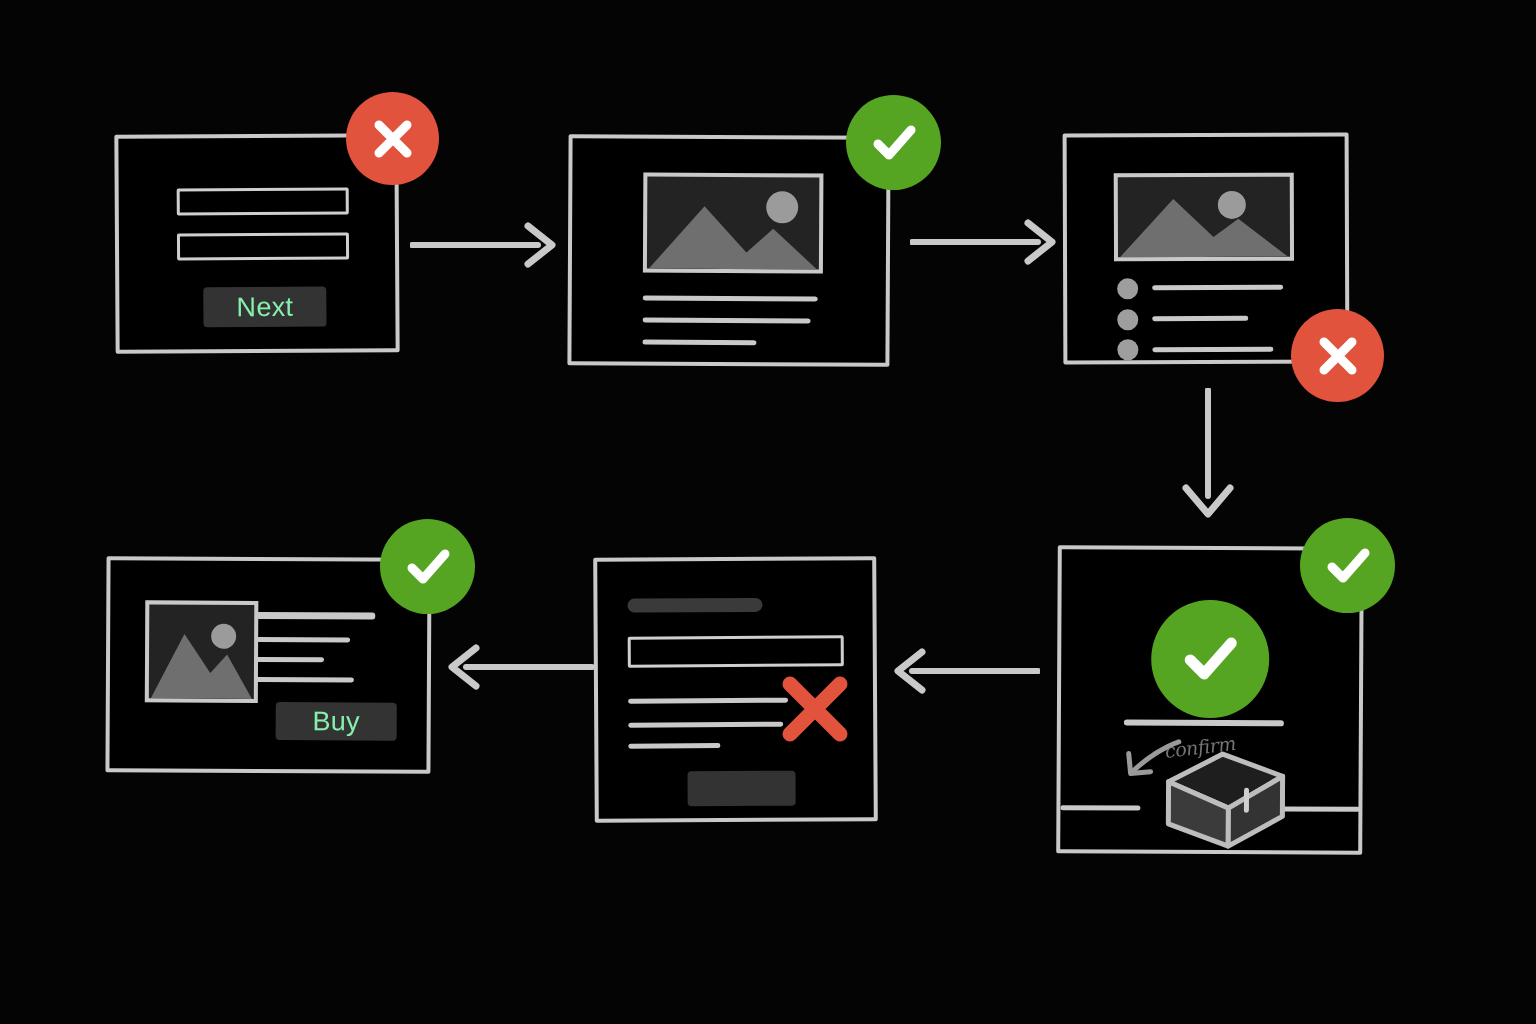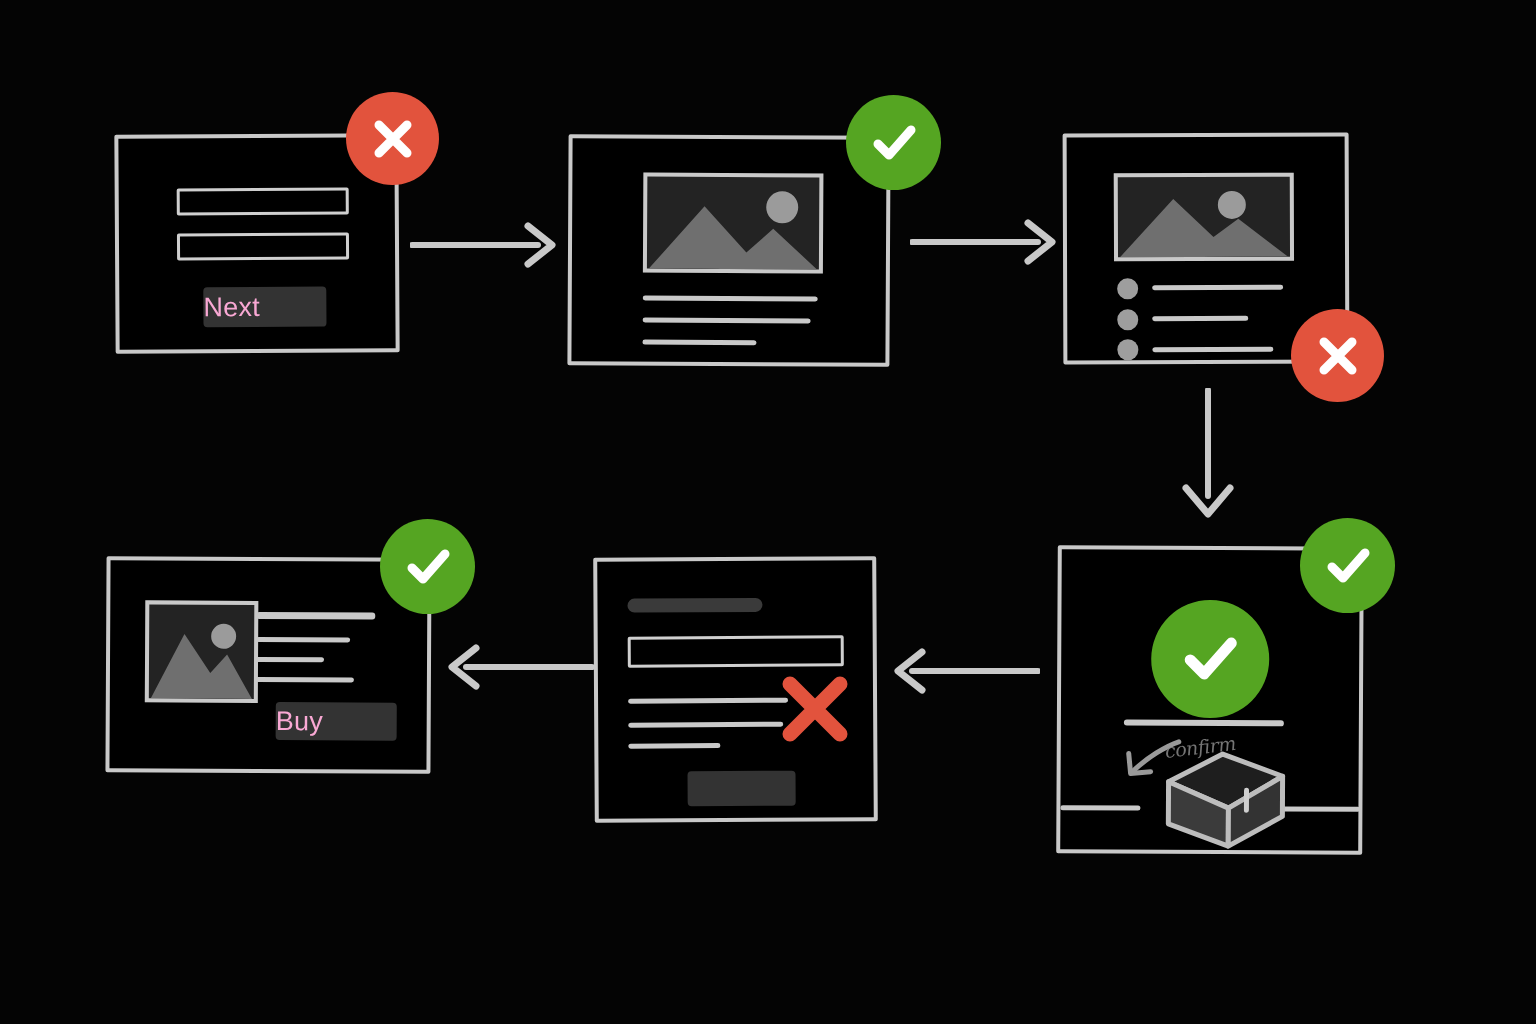--- a/index.html
+++ b/index.html
@@ -13,21 +13,21 @@
   
   .card{position:absolute;border:4px solid #c9c9c9;border-radius:2px;
         box-sizing:border-box;background:#000;}
   .card.skew1{transform:rotate(-0.35deg);}
   .card.skew2{transform:rotate(0.3deg);}
   .card.skew3{transform:rotate(-0.2deg);}
 
   
   .field{position:absolute;border:3px solid #cfcfcf;border-radius:2px;box-sizing:border-box;}
   .btn{position:absolute;background:#333333;border-radius:4px;display:flex;
-       align-items:center;justify-content:flex-start;color:#f9a8d4;box-sizing:border-box;}
+       align-items:center;justify-content:center;color:#86efac;box-sizing:border-box;}
   .btn span{font-size:27px;letter-spacing:.3px;}
   .line{position:absolute;background:#c9c9c9;border-radius:3px;height:5px;}
   .bar{position:absolute;background:#3a3a3a;border-radius:7px;}
   .dot{position:absolute;background:#9e9e9e;border-radius:50%;}
 
   
   .imgph{position:absolute;border:4px solid #c9c9c9;box-sizing:border-box;
          background:#232323;overflow:hidden;}
   .imgph .sun{position:absolute;border-radius:50%;background:#9b9b9b;}
   .imgph svg{position:absolute;left:0;top:0;width:100%;height:100%;}

